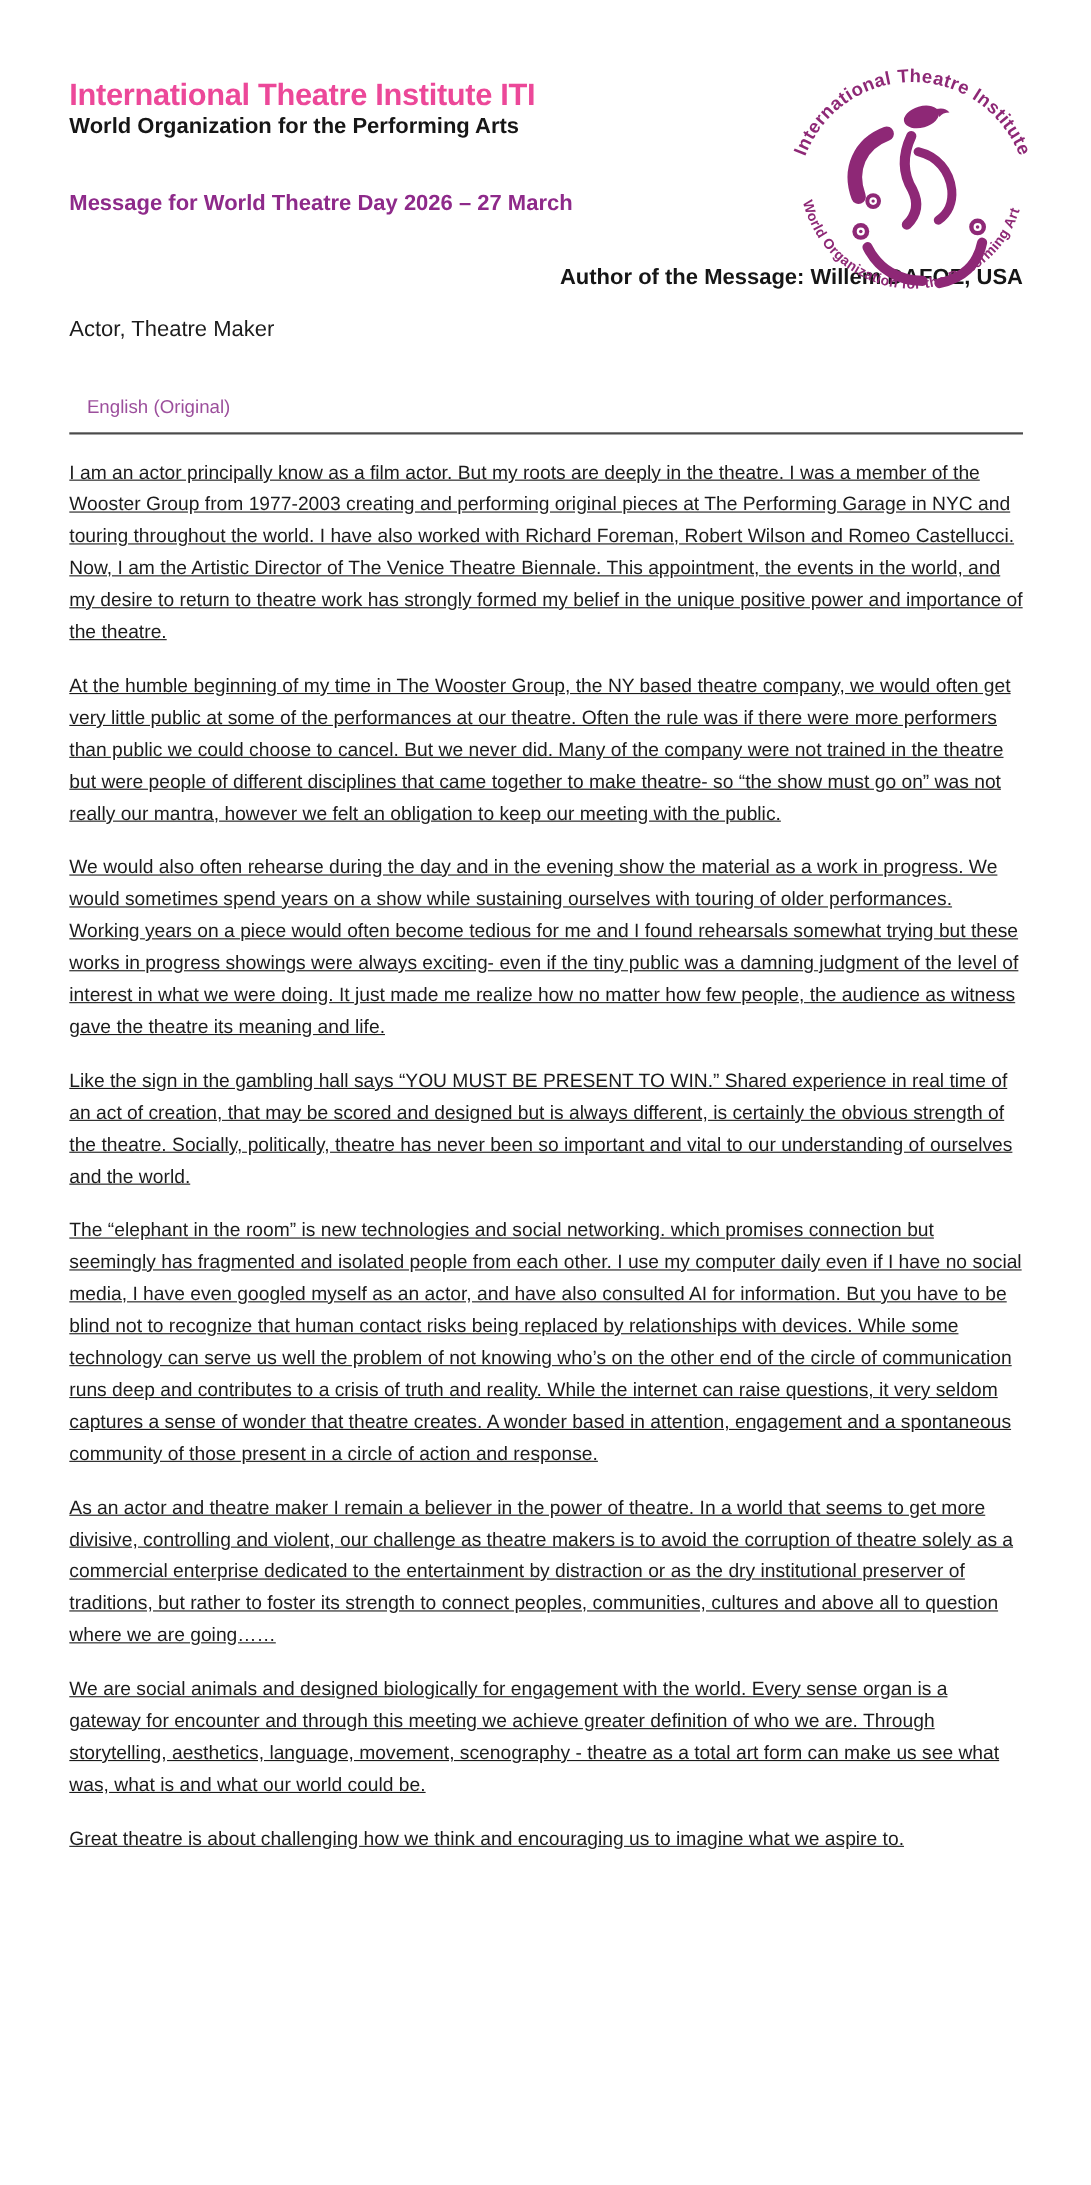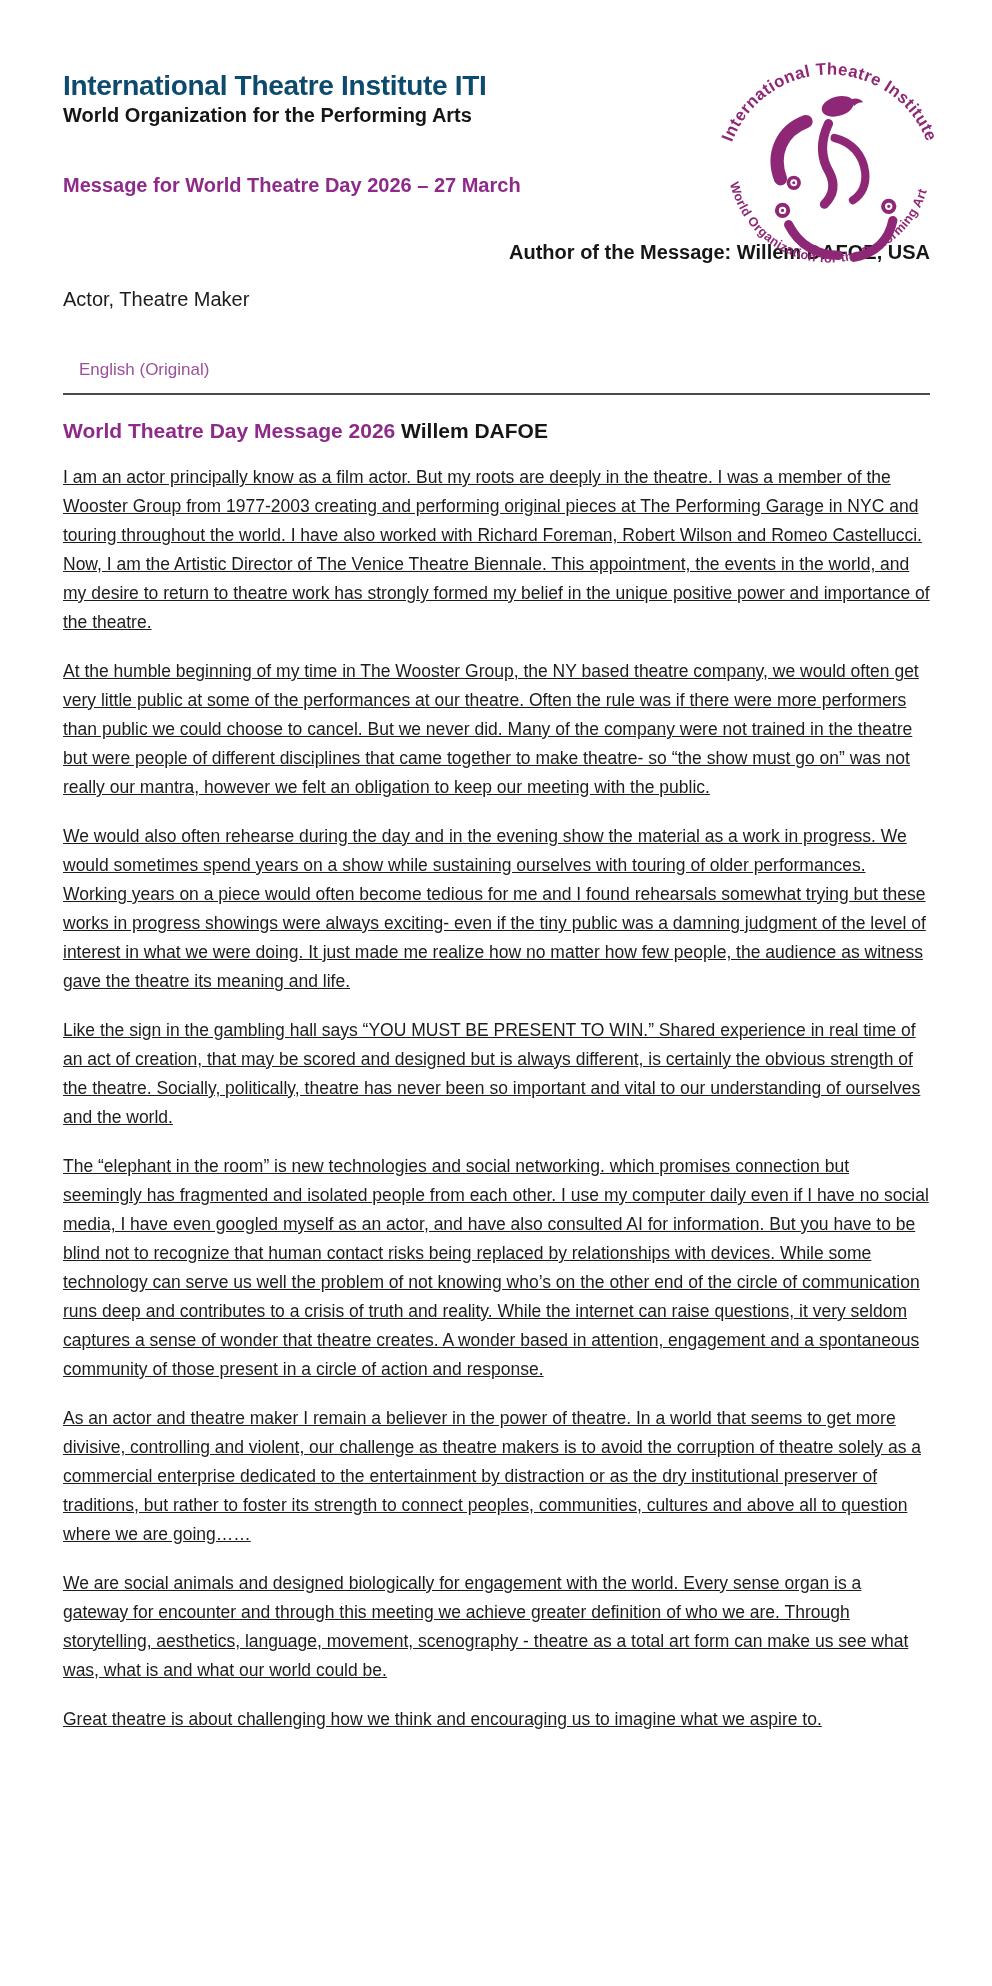--- a/index.html
+++ b/index.html
@@ -115,35 +115,34 @@
         <path d="M 80 177 C 90 197 108 207 129 207" fill="none" stroke="#8e2876" stroke-width="9" stroke-linecap="round"></path>
 
         <circle cx="178" cy="159" r="7.5" fill="#8e2876"></circle>
         <circle cx="178" cy="159" r="3.6" fill="#ffffff"></circle>
         <circle cx="178" cy="159" r="1.6" fill="#8e2876"></circle>
         <path d="M 182 173 C 178 193 164 205 144 209" fill="none" stroke="#8e2876" stroke-width="9" stroke-linecap="round"></path>
       </g>
     </svg>
   </div>
 
-  <h1 class="org-title" style="color:#0c4a6e">International Theatre Institute ITI</h1>
+  <h1 class="org-title" style="color:#ec4899">International Theatre Institute ITI</h1>
 
   <h2 class="org-subtitle">World Organization for the Performing Arts</h2>
 
   <h3 class="message-heading" style="color:#8e2a8a">Message for World Theatre Day 2026 – 27 March</h3>
 
   <p class="author-line">Author of the Message: Willem DAFOE, USA</p>
 
   <p class="author-role">Actor, Theatre Maker</p>
 
   <p class="language-label" style="color:#9c4f9c">English (Original)</p>
 
   <hr class="divider">
 
-  <h2 class="message-title"><span style="color:#8e2a8a">World Theatre Day Message 2026</span><span> </span><span class="plain">Willem DAFOE</span></h2>
 
   <div class="body-text">
     <p>I am an actor principally know as a film actor. But my roots are deeply in the theatre. I was a member of the Wooster Group from 1977-2003 creating and performing original pieces at The Performing Garage in NYC and touring throughout the world. I have also worked with Richard Foreman, Robert Wilson and Romeo Castellucci. Now, I am the Artistic Director of The Venice Theatre Biennale. This appointment, the events in the world, and my desire to return to theatre work has strongly formed my belief in the unique positive power and importance of the theatre.</p>
     <p>At the humble beginning of my time in The Wooster Group, the NY based theatre company, we would often get very little public at some of the performances at our theatre. Often the rule was if there were more performers than public we could choose to cancel. But we never did. Many of the company were not trained in the theatre but were people of different disciplines that came together to make theatre- so “the show must go on” was not really our mantra, however we felt an obligation to keep our meeting with the public.</p>
     <p>We would also often rehearse during the day and in the evening show the material as a work in progress. We would sometimes spend years on a show while sustaining ourselves with touring of older performances. Working years on a piece would often become tedious for me and I found rehearsals somewhat trying but these works in progress showings were always exciting- even if the tiny public was a damning judgment of the level of interest in what we were doing. It just made me realize how no matter how few people, the audience as witness gave the theatre its meaning and life.</p>
     <p>Like the sign in the gambling hall says “YOU MUST BE PRESENT TO WIN.” Shared experience in real time of an act of creation, that may be scored and designed but is always different, is certainly the obvious strength of the theatre. Socially, politically, theatre has never been so important and vital to our understanding of ourselves and the world.</p>
     <p>The “elephant in the room” is new technologies and social networking. which promises connection but seemingly has fragmented and isolated people from each other. I use my computer daily even if I have no social media, I have even googled myself as an actor, and have also consulted AI for information. But you have to be blind not to recognize that human contact risks being replaced by relationships with devices. While some technology can serve us well the problem of not knowing who’s on the other end of the circle of communication runs deep and contributes to a crisis of truth and reality. While the internet can raise questions, it very seldom captures a sense of wonder that theatre creates. A wonder based in attention, engagement and a spontaneous community of those present in a circle of action and response.</p>
     <p>As an actor and theatre maker I remain a believer in the power of theatre. In a world that seems to get more divisive, controlling and violent, our challenge as theatre makers is to avoid the corruption of theatre solely as a commercial enterprise dedicated to the entertainment by distraction or as the dry institutional preserver of traditions, but rather to foster its strength to connect peoples, communities, cultures and above all to question where we are going……</p>
     <p>We are social animals and designed biologically for engagement with the world. Every sense organ is a gateway for encounter and through this meeting we achieve greater definition of who we are. Through storytelling, aesthetics, language, movement, scenography - theatre as a total art form can make us see what was, what is and what our world could be.</p>
     <p>Great theatre is about challenging how we think and encouraging us to imagine what we aspire to.</p>

